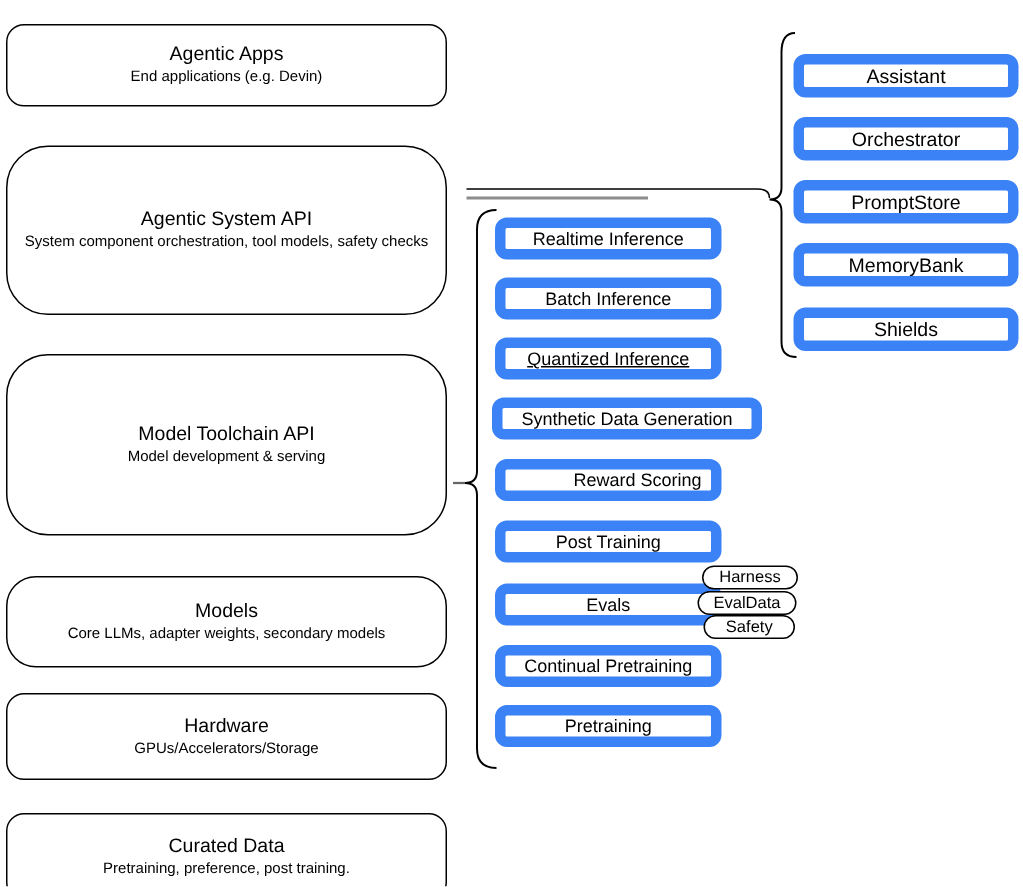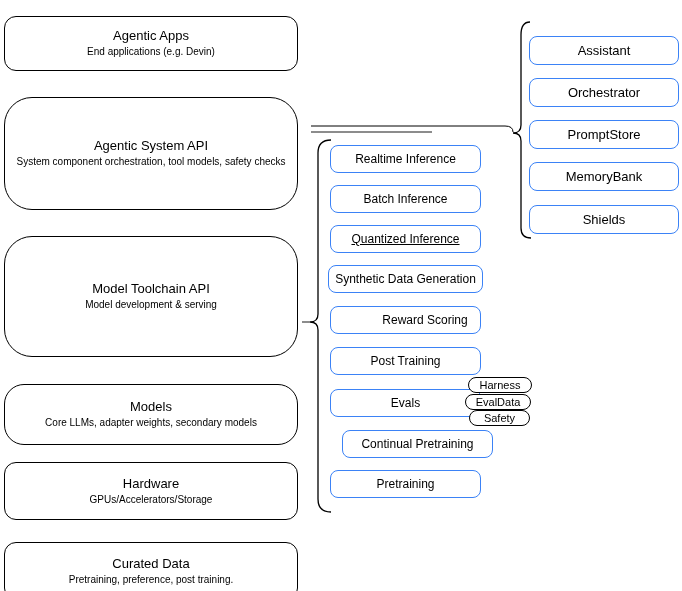--- a/index.html
+++ b/index.html
@@ -41,21 +41,21 @@
     font-size: 13px;
     line-height: 16px;
   }
   .big-box .subtitle {
     font-size: 10px;
     line-height: 14px;
     margin-top: 1px;
   }
   .small-box {
     position: absolute;
-    border: 1px solid #3b82f6;
+    border: 7px solid #3b82f6;
     border-radius: 8px;
     background: #ffffff;
     box-sizing: border-box;
     display: flex;
     align-items: center;
     justify-content: center;
     text-align: center;
     font-size: 12px;
     white-space: nowrap;
   }
@@ -121,25 +121,25 @@
   </div>
 
   <div class="big-box" style="top:530px;height:58px;border-radius:12px;">
     <div class="title">Curated Data</div>
     <div class="subtitle">Pretraining, preference, post training.</div>
   </div>
 
   <div class="small-box mid-box" style="top:145px;">Realtime Inference</div>
   <div class="small-box mid-box" style="top:185px;">Batch Inference</div>
   <div class="small-box mid-box" style="top:225px;text-decoration:underline;">Quantized Inference</div>
-  <div class="small-box mid-box" style="top:265px;left:328px;width:155px;">Synthetic Data Generation</div>
+  <div class="small-box mid-box" style="top:265px;left:328px;width:180px;">Synthetic Data Generation</div>
   <div class="small-box mid-box" style="top:306px;padding-left:39px;">Reward Scoring</div>
   <div class="small-box mid-box" style="top:347px;">Post Training</div>
   <div class="small-box mid-box" style="top:389px;">Evals</div>
-  <div class="small-box mid-box" style="top:430px;margin-left:12px;">Continual Pretraining</div>
+  <div class="small-box mid-box" style="top:430px;">Continual Pretraining</div>
   <div class="small-box mid-box" style="top:470px;">Pretraining</div>
 
   <div class="pill" style="left:468px;top:377px;width:64px;">Harness</div>
   <div class="pill" style="left:465px;top:394px;width:66px;">EvalData</div>
   <div class="pill" style="left:469px;top:410px;width:61px;">Safety</div>
 
   <div class="small-box right-box" style="top:36px;">Assistant</div>
   <div class="small-box right-box" style="top:78px;">Orchestrator</div>
   <div class="small-box right-box" style="top:120px;">PromptStore</div>
   <div class="small-box right-box" style="top:162px;">MemoryBank</div>

